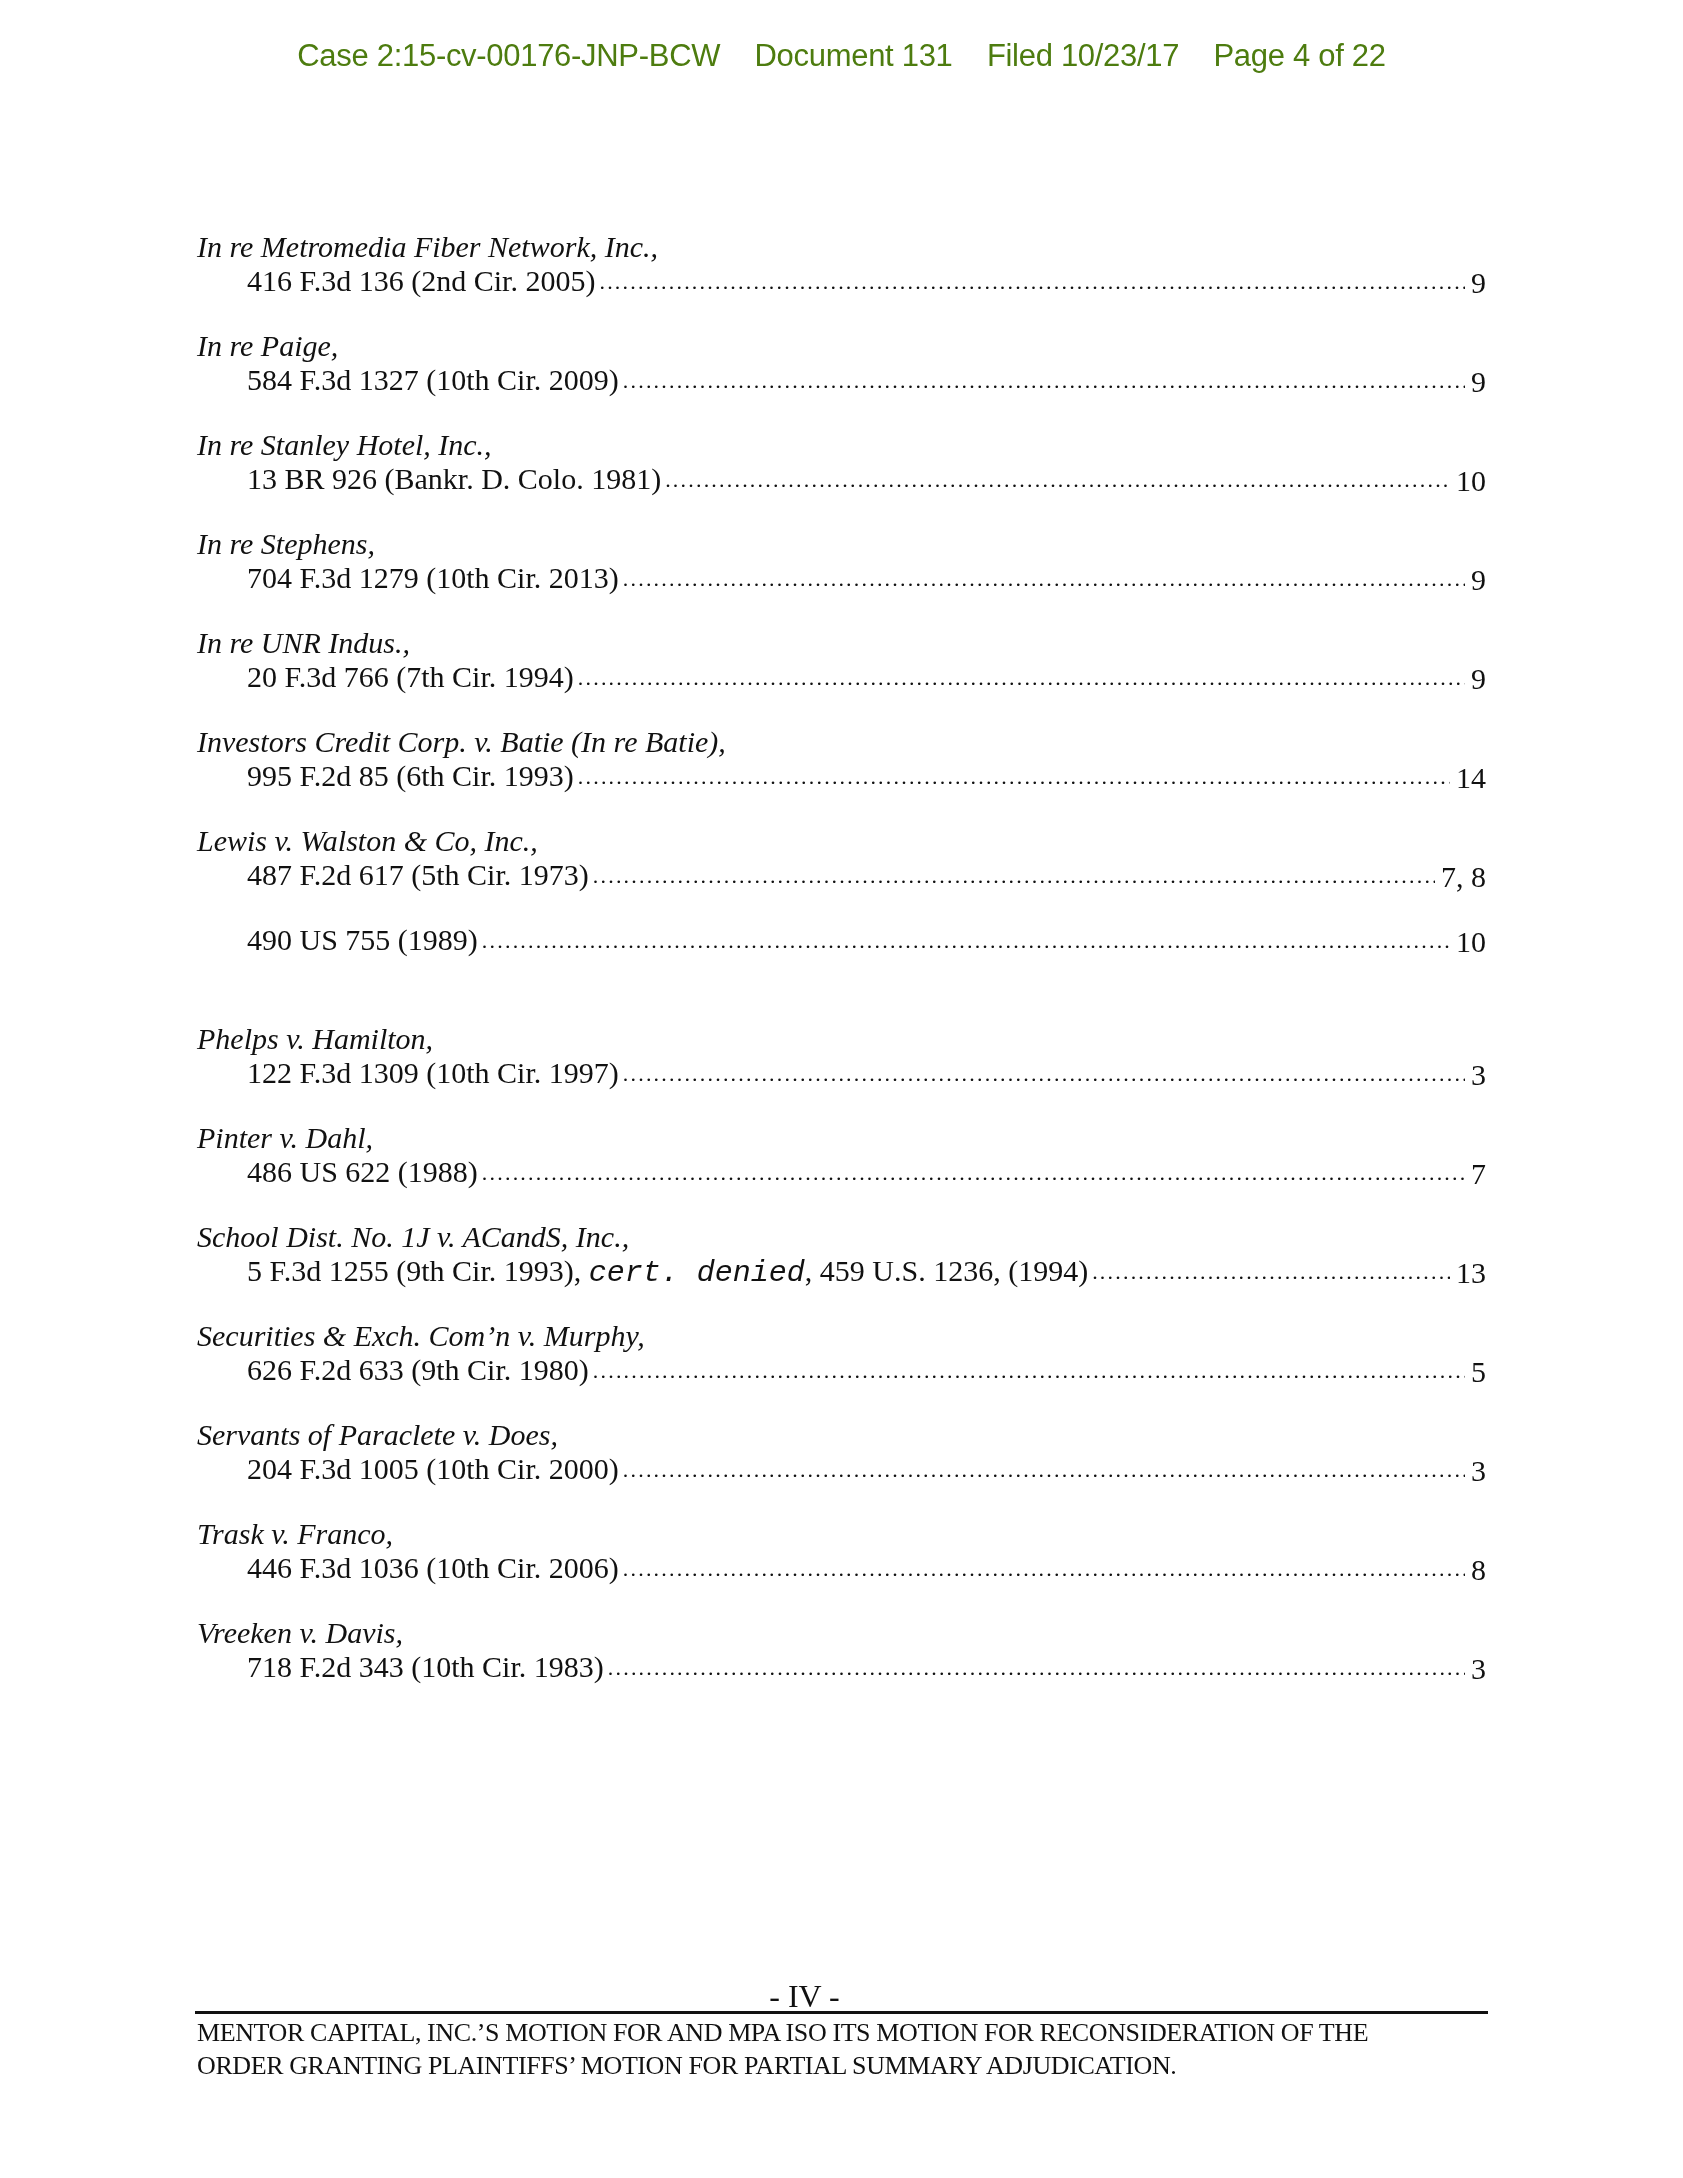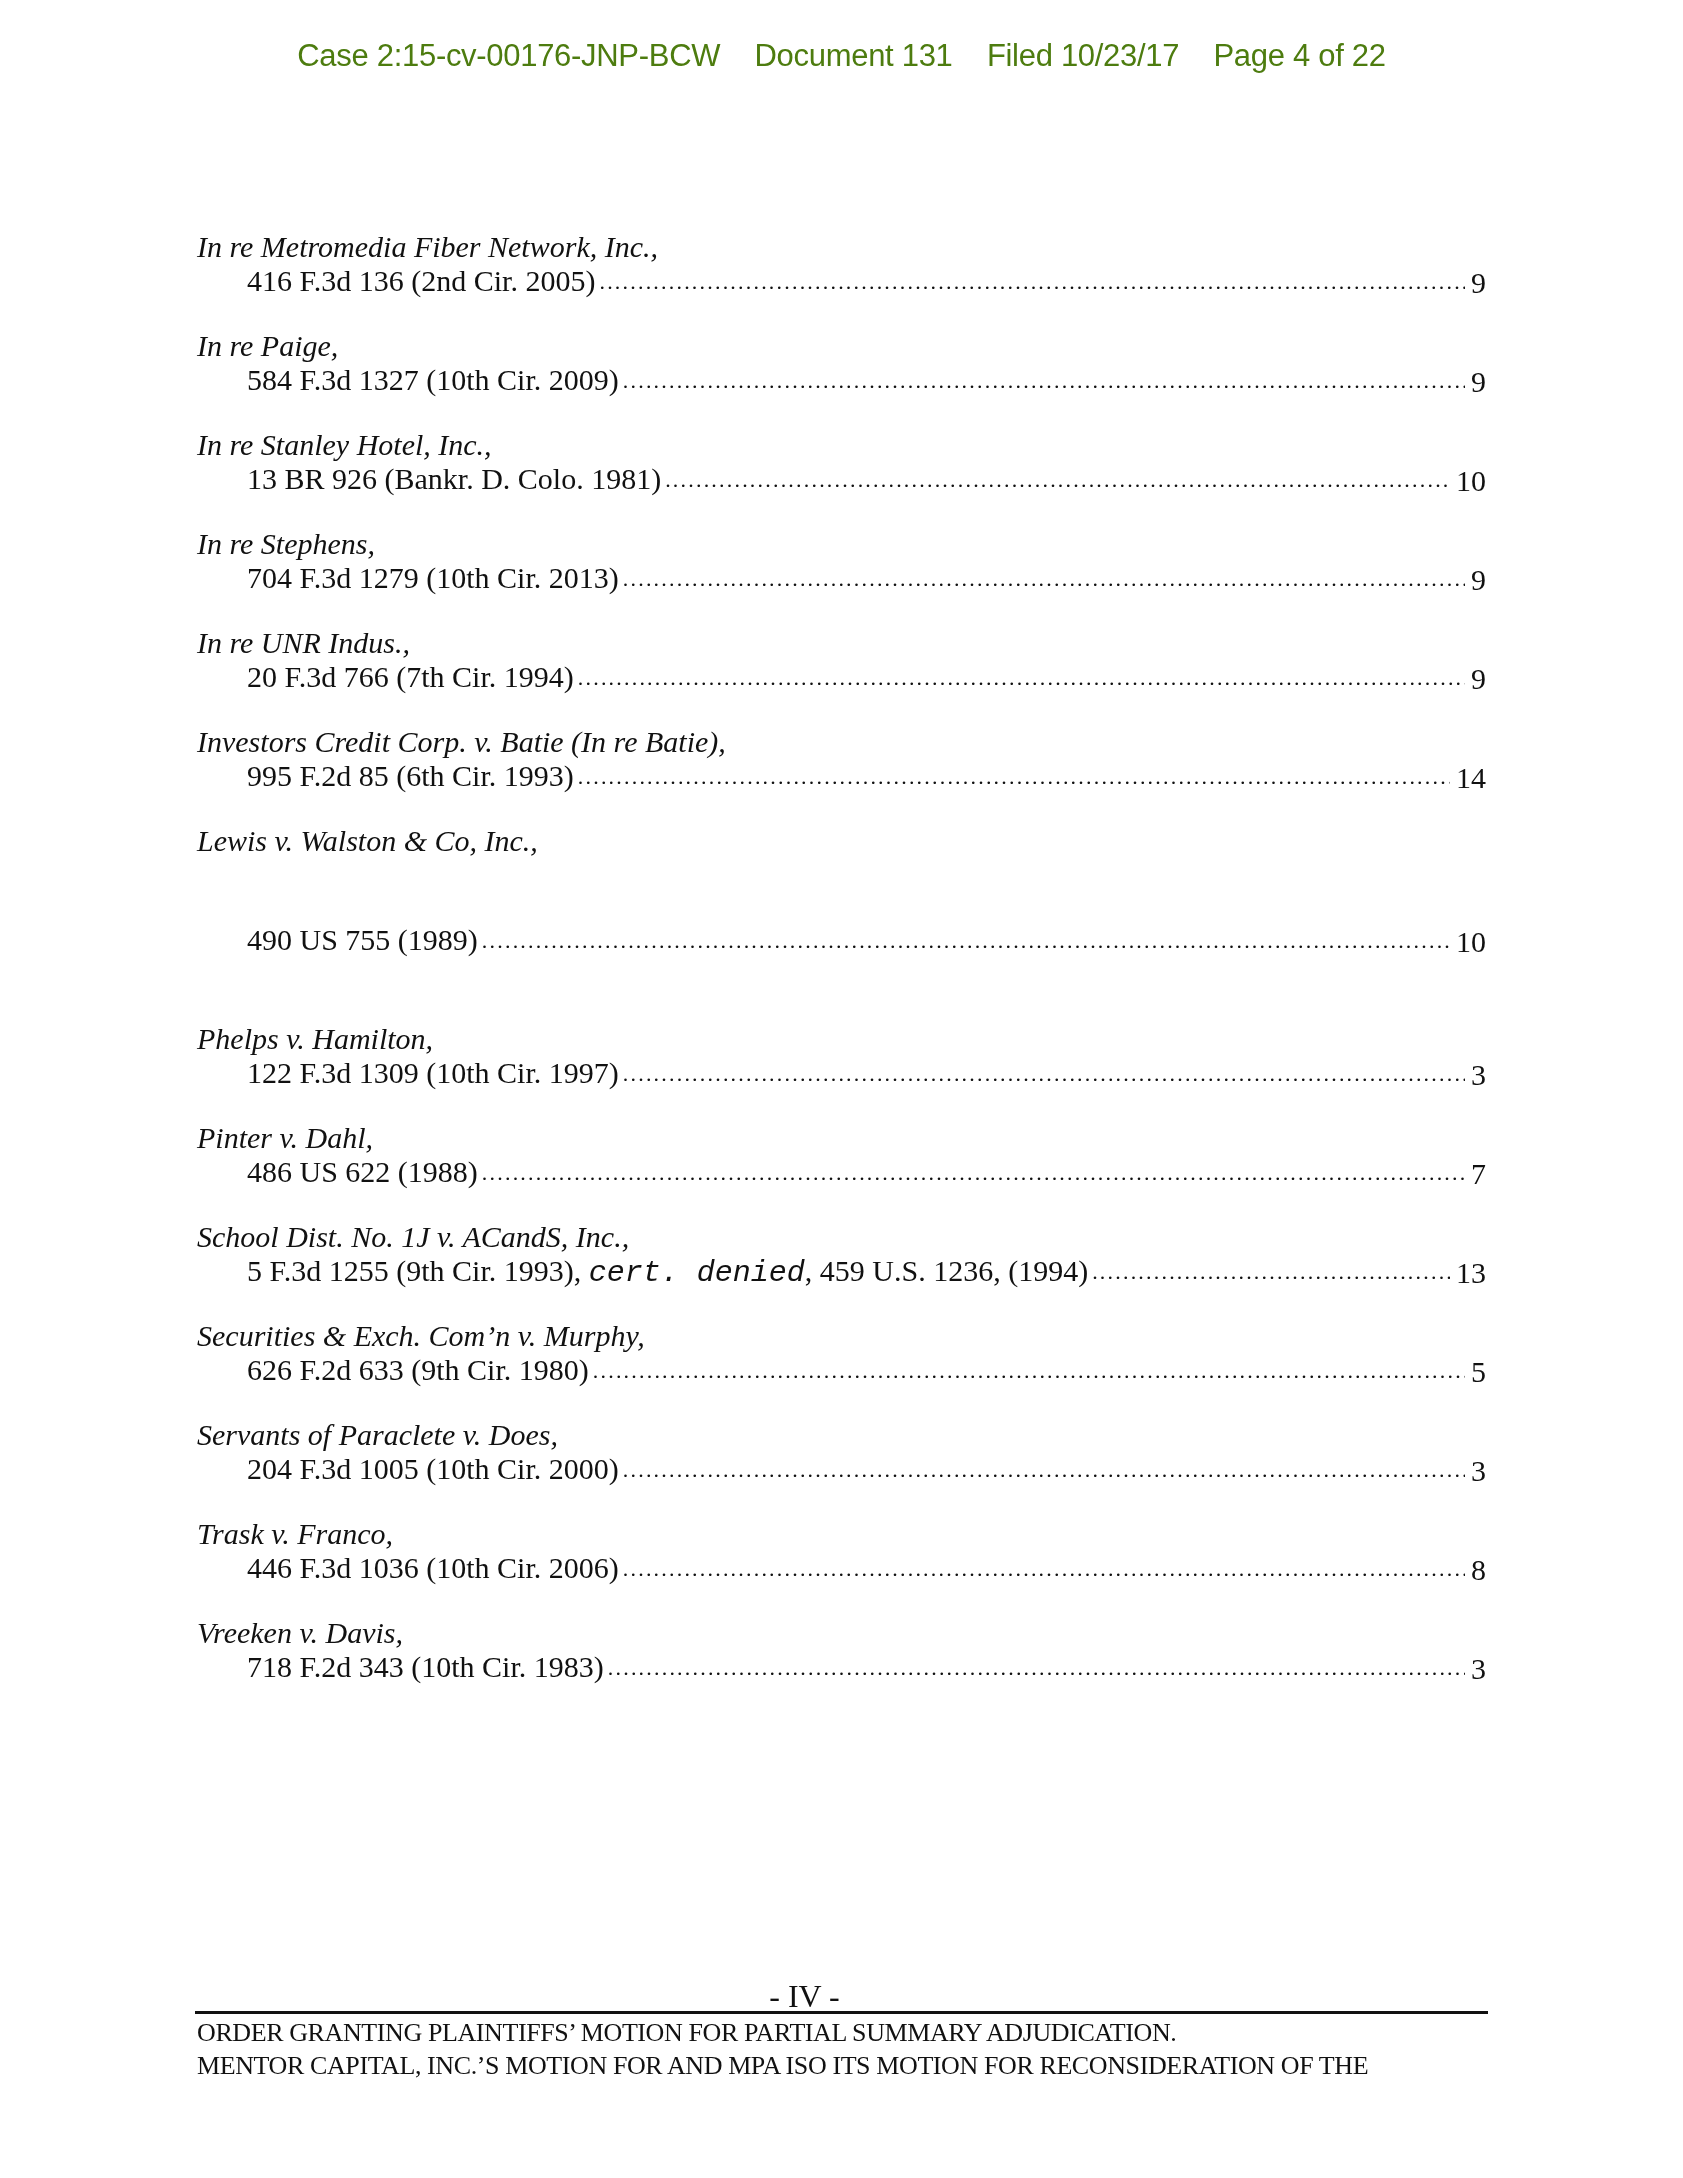--- a/index.html
+++ b/index.html
@@ -80,20 +80,25 @@
     <div class="entry">
       <div class="case-name">Investors Credit Corp. v. Batie (In re Batie),</div>
       <div class="cite-line">
         <span class="cite-text"><span>995 F.2d 85 (6th Cir. 1993)</span><i></i><span></span></span>
         <span class="leader"></span>
         <span class="pages">14</span>
       </div>
     </div>
     <div class="entry">
       <div class="case-name">Lewis v. Walston &amp; Co, Inc.,</div>
+      <div class="cite-line">
+        <span class="cite-text"><span>487 F.2d 617 (5th Cir. 1973)</span><i></i><span></span></span>
+        <span class="leader"></span>
+        <span class="pages">7, 8</span>
+      </div>
     </div>
     <div class="entry">
       <div class="cite-line">
         <span class="cite-text"><span>490 US 755 (1989)</span><i></i><span></span></span>
         <span class="leader"></span>
         <span class="pages">10</span>
       </div>
     </div>
     <div class="entry">
       <div class="case-name">Phelps v. Hamilton,</div>
@@ -149,16 +154,16 @@
         <span class="cite-text"><span>718 F.2d 343 (10th Cir. 1983)</span><i></i><span></span></span>
         <span class="leader"></span>
         <span class="pages">3</span>
       </div>
     </div>
   </div>
 
 <div class="footer-num">- IV -</div>
 <div class="footer-rule"></div>
 <div class="footer-text">
+  <div>MENTOR CAPITAL, INC.’S MOTION FOR AND MPA ISO ITS MOTION FOR RECONSIDERATION OF THE</div>
   <div>ORDER GRANTING PLAINTIFFS’ MOTION FOR PARTIAL SUMMARY ADJUDICATION.</div>
-  <div>MENTOR CAPITAL, INC.’S MOTION FOR AND MPA ISO ITS MOTION FOR RECONSIDERATION OF THE</div>
 </div>
 
 
 </body></html>

